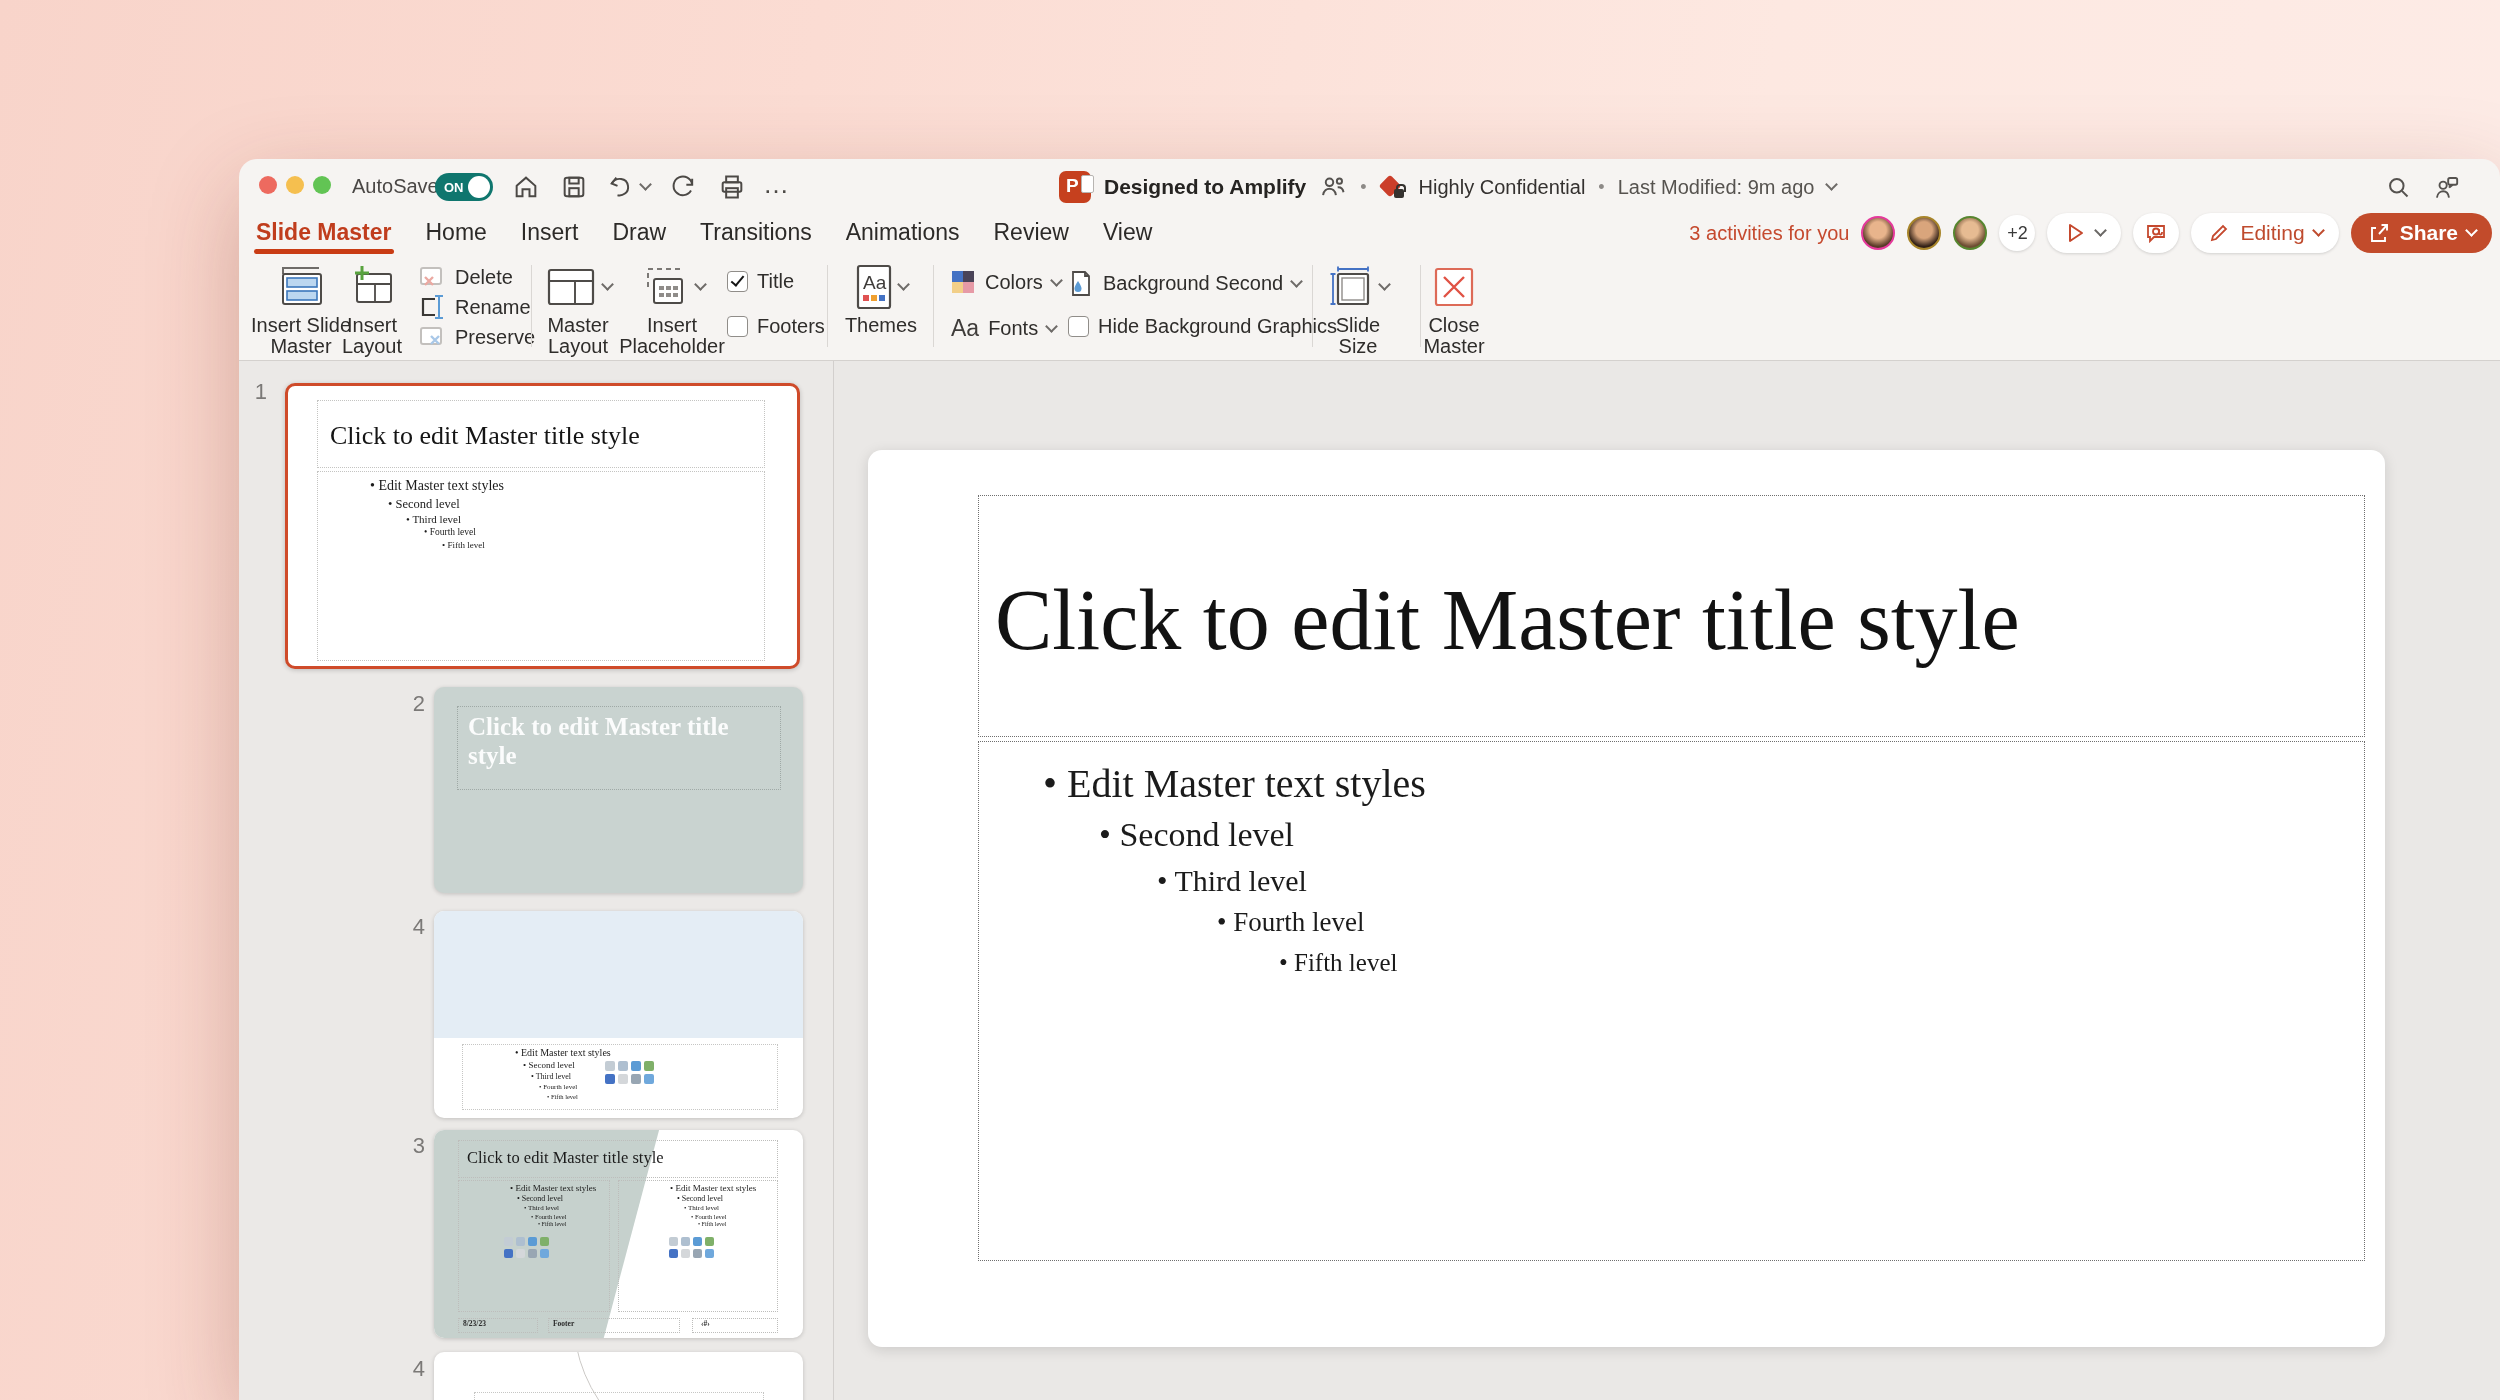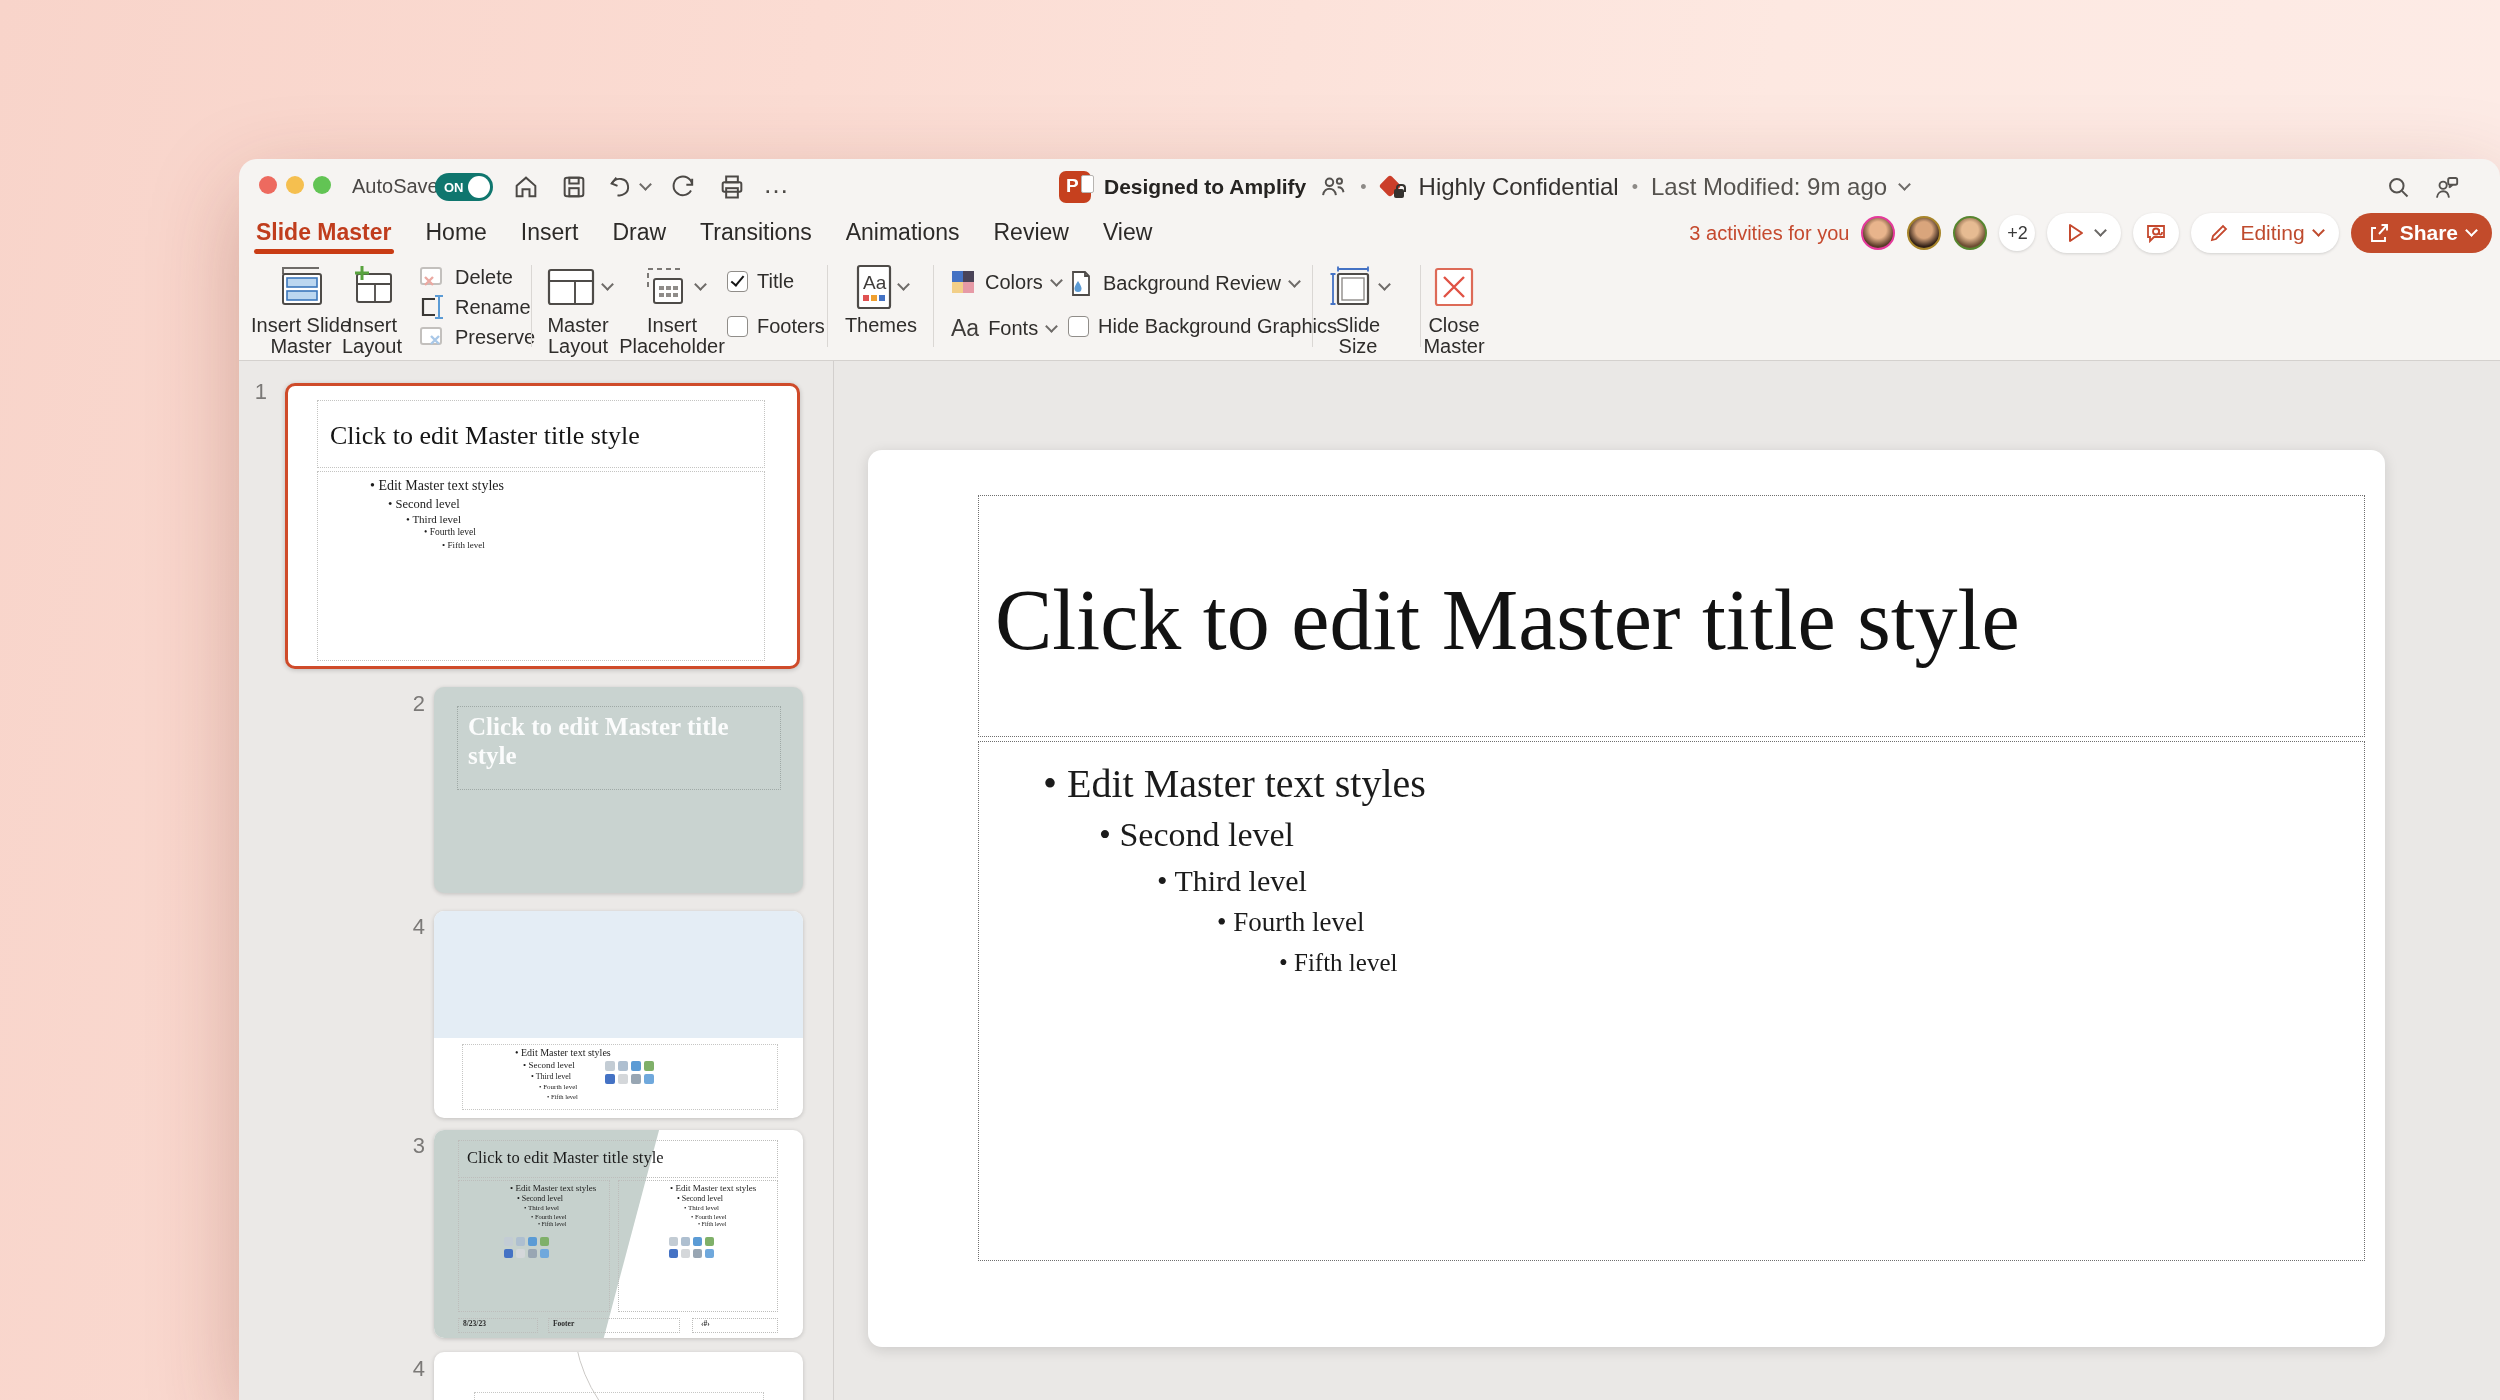--- a/index.html
+++ b/index.html
@@ -25,21 +25,21 @@
   .tb-icon { position:absolute; top:14px; width:28px; height:28px; color:#4c4946; }
   .tb-icon svg { width:100%; height:100%; }
   .ellipsis-txt { position:absolute; top:10px; font-size:26px; letter-spacing:2px; color:#4c4946; }
   .tb-center { position:absolute; left:820px; top:0; height:56px; display:flex; align-items:center; gap:13px; }
   .ppt-icon { width:32px; height:32px; border-radius:7px; background:#c6401e; position:relative; }
   .ppt-icon .page { position:absolute; right:-3px; top:4px; width:13px; height:18px; background:#fff;
      border:1.5px solid #b8b5b2; border-radius:2px; }
   .ppt-icon .letter { position:absolute; left:7px; top:4px; font-size:19px; font-weight:bold; color:#fff; z-index:2; }
   .doc-title { font-size:21px; font-weight:600; color:#262422; }
   .dot-sep { font-size:18px; color:#8d8a87; }
-  .meta-txt { font-size:24px; color:#34312f; }
+  .meta-txt { font-size:20px; color:#34312f; }
   .muted { color:#56534f; }
   .tag-icon { width:26px; height:26px; position:relative; }
   .tag-shape { position:absolute; left:2px; top:4px; width:16px; height:16px; background:#cb3e2a;
      border-radius:3px; transform:rotate(45deg); }
   .tag-lock { position:absolute; right:2px; bottom:2px; width:10px; height:9px; background:#35322f; border-radius:2px; }
   .tag-lock:before { content:""; position:absolute; left:2px; top:-5px; width:6px; height:6px;
      border:2px solid #35322f; border-bottom:none; border-radius:4px 4px 0 0; }
   .chev { display:inline-block; width:9px; height:9px; border-right:2px solid #6e6b68;
      border-bottom:2px solid #6e6b68; transform:rotate(45deg); margin-top:-5px; }
   .tb-right-icon { position:absolute; top:15px; width:27px; height:27px; color:#55524f; }
@@ -425,21 +425,21 @@
       <span>Fonts</span>
       <span class="chev"></span>
     </div>
 
     <div class="rrow" style="left:829px;top:19px">
       <svg width="26" height="27" viewBox="0 0 26 27" fill="none">
             <path d="M5 2 H17 L21 6 V25 H5 Z" stroke="#4e4b48" stroke-width="1.8" fill="#fff"></path>
             <path d="M17 2 V6 H21" stroke="#4e4b48" stroke-width="1.8"></path>
             <path d="M10 11 C10 11 6.5 16 6.5 18.5 A3.5 3.5 0 0 0 13.5 18.5 C13.5 16 10 11 10 11 Z" fill="#5b9bd5"></path>
           </svg>
-      <span>Background Review</span>
+      <span>Background Second</span>
       <span class="chev"></span>
     </div>
     <div class="rrow" style="left:829px;top:64px">
       <span class="cb"></span>
       <span>Hide Background Graphics</span>
     </div>
 
     <div class="rdiv" style="left:1073px"></div>
 
     <div class="rbtn" style="left:1080px;width:78px">

